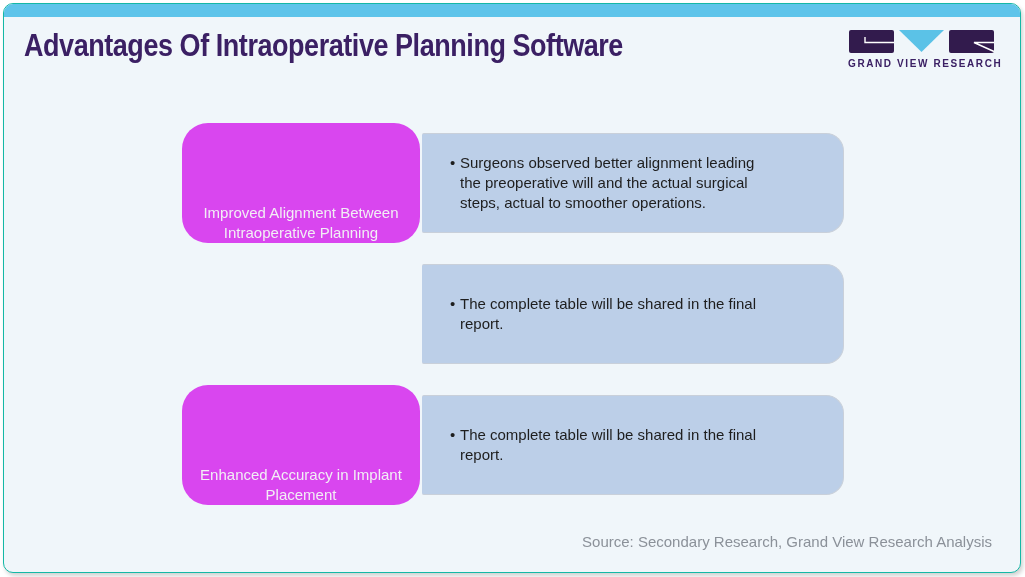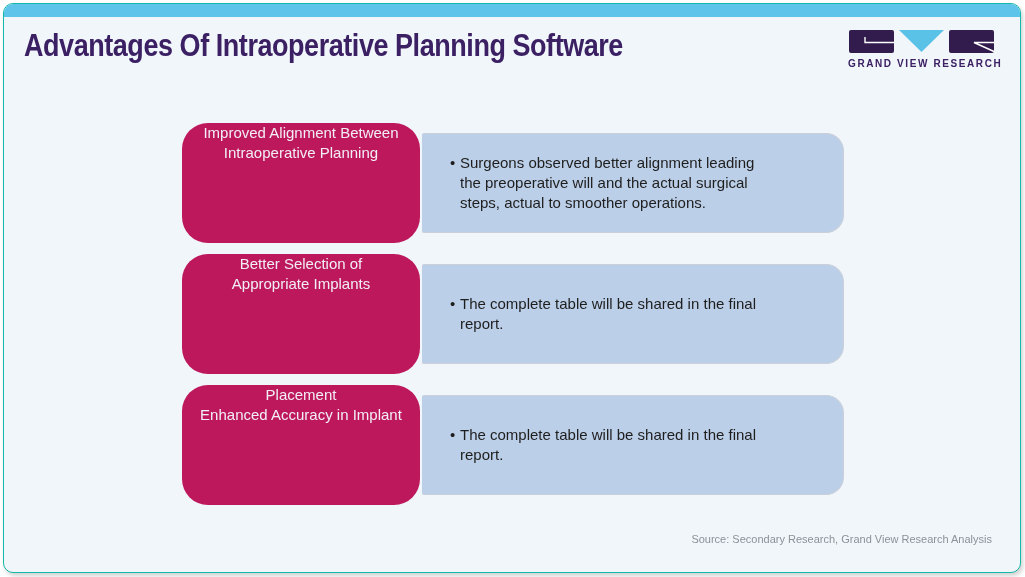--- a/index.html
+++ b/index.html
@@ -72,26 +72,26 @@
     display: flex;
     align-items: center;
     box-sizing: border-box;
     padding-left: 28px;
     padding-right: 40px;
   }
   .darkbox {
     position: absolute;
     left: 0; top: 0;
     width: 238px; height: 120px;
-    background: #be185d;
+    background: #d946ef;
     border-radius: 26px;
     z-index: 2;
     display: flex;
     flex-direction: column;
-    justify-content: flex-start;
+    justify-content: flex-end;
     text-align: center;
     color: #f2eef5;
     font-size: 15px;
     line-height: 20px;
     box-sizing: border-box;
     padding: 0 12px;
   }
   .bullet-row {
     display: flex;
     align-items: flex-start;
@@ -99,21 +99,21 @@
     font-size: 15px;
     line-height: 20px;
   }
   .bullet {
     flex: none;
     width: 10px;
   }
   .source-note {
     position: absolute;
     right: 28px; top: 529px;
-    font-size: 11px;
+    font-size: 15px;
     color: #8b9199;
     white-space: nowrap;
   }
 </style>
 </head>
 <body>
 
 <div class="card">
   <div class="topbar"></div>
 
@@ -152,38 +152,34 @@
     <div class="row">
       <div class="lightbox">
         <div class="bullet-row">
           <span class="bullet">•</span>
           <div class="lines">
             <div>The complete table will be shared in the final</div>
             <div>report.</div>
           </div>
         </div>
       </div>
-      <div class="darkbox">
-        <div>Better Selection of</div>
-        <div>Appropriate Implants</div>
-      </div>
     </div>
 
     <div class="row">
       <div class="lightbox">
         <div class="bullet-row">
           <span class="bullet">•</span>
           <div class="lines">
             <div>The complete table will be shared in the final</div>
             <div>report.</div>
           </div>
         </div>
       </div>
       <div class="darkbox">
+        <div>Enhanced Accuracy in Implant</div>
         <div>Placement</div>
-        <div>Enhanced Accuracy in Implant</div>
       </div>
     </div>
 
   </div>
 
   <div class="source-note">Source: Secondary Research, Grand View Research Analysis</div>
 </div>
 
 </body></html>

